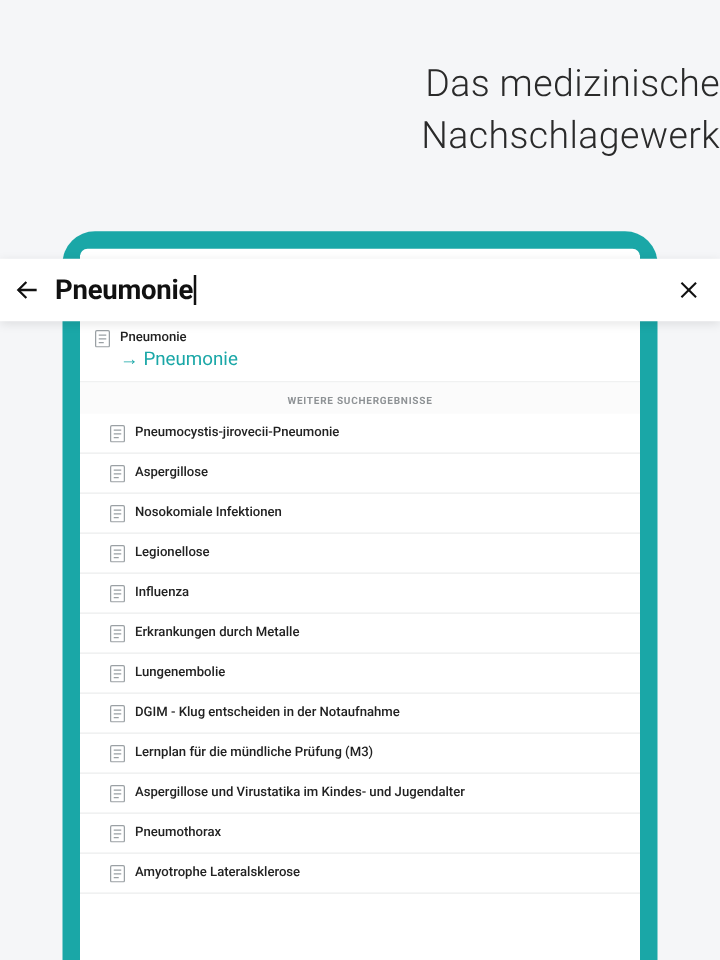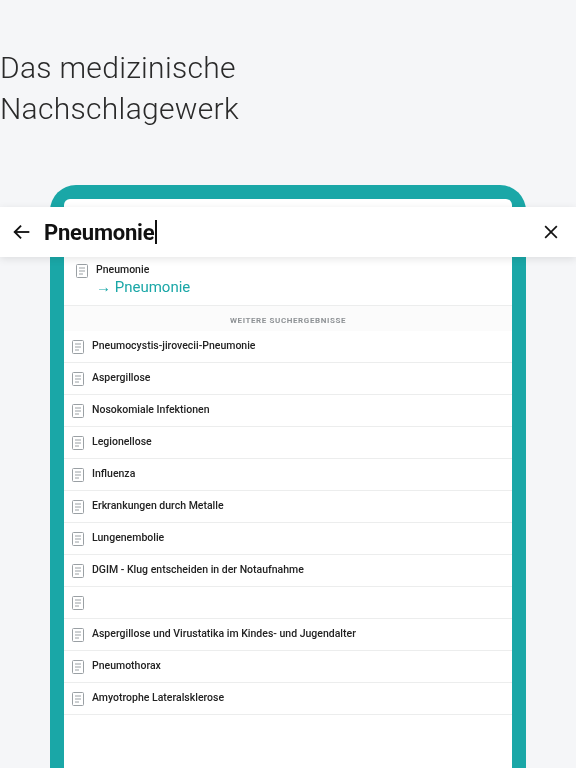--- a/index.html
+++ b/index.html
@@ -3,21 +3,21 @@
 <meta charset="utf-8">
 <style>
   * { margin: 0; padding: 0; box-sizing: border-box; }
   html, body { width: 576px; height: 768px; overflow: hidden; }
   body {
     background: #f5f6f8;
     font-family: -apple-system, BlinkMacSystemFont, "Segoe UI", Roboto, sans-serif;
     position: relative;
   }
   .headline {
-    text-align: left;
+    text-align: right;
     padding-top: 48px;
     font-size: 30px;
     font-weight: 300;
     color: #2a2a2a;
     line-height: 1.35;
     letter-spacing: 0.3px;
   }
   .headline span { display: block; }
 
   .device-frame {
@@ -126,21 +126,21 @@
     font-weight: 700;
     text-transform: uppercase;
     background: #fbfbfb;
     text-align: center;
   }
 
   .result-list { list-style: none; }
   .result-list li {
     display: flex;
     align-items: center;
-    padding: 8px 8px;
+    padding: 8px 24px;
     border-bottom: 1px solid #eceded;
     color: #222;
     font-size: 10.5px;
     font-weight: 500;
     line-height: 1.2;
   }
   .result-list .doc-icon { margin-right: 8px; }
 
   
   .doc-icon rect { fill: none; stroke: #9aa0a4; stroke-width: 1; }
@@ -267,20 +267,21 @@
           </li>
           <li>
             <span class="doc-icon">
               <svg viewBox="0 0 12 14" width="12" height="14">
                 <rect x="0.5" y="0.5" width="11" height="13" rx="1"></rect>
                 <line x1="3" y1="4" x2="9" y2="4"></line>
                 <line x1="3" y1="7" x2="9" y2="7"></line>
                 <line x1="3" y1="10" x2="7" y2="10"></line>
               </svg>
             </span>
+            <span>Lernplan für die mündliche Prüfung (M3)</span>
           </li>
           <li>
             <span class="doc-icon">
               <svg viewBox="0 0 12 14" width="12" height="14">
                 <rect x="0.5" y="0.5" width="11" height="13" rx="1"></rect>
                 <line x1="3" y1="4" x2="9" y2="4"></line>
                 <line x1="3" y1="7" x2="9" y2="7"></line>
                 <line x1="3" y1="10" x2="7" y2="10"></line>
               </svg>
             </span>

